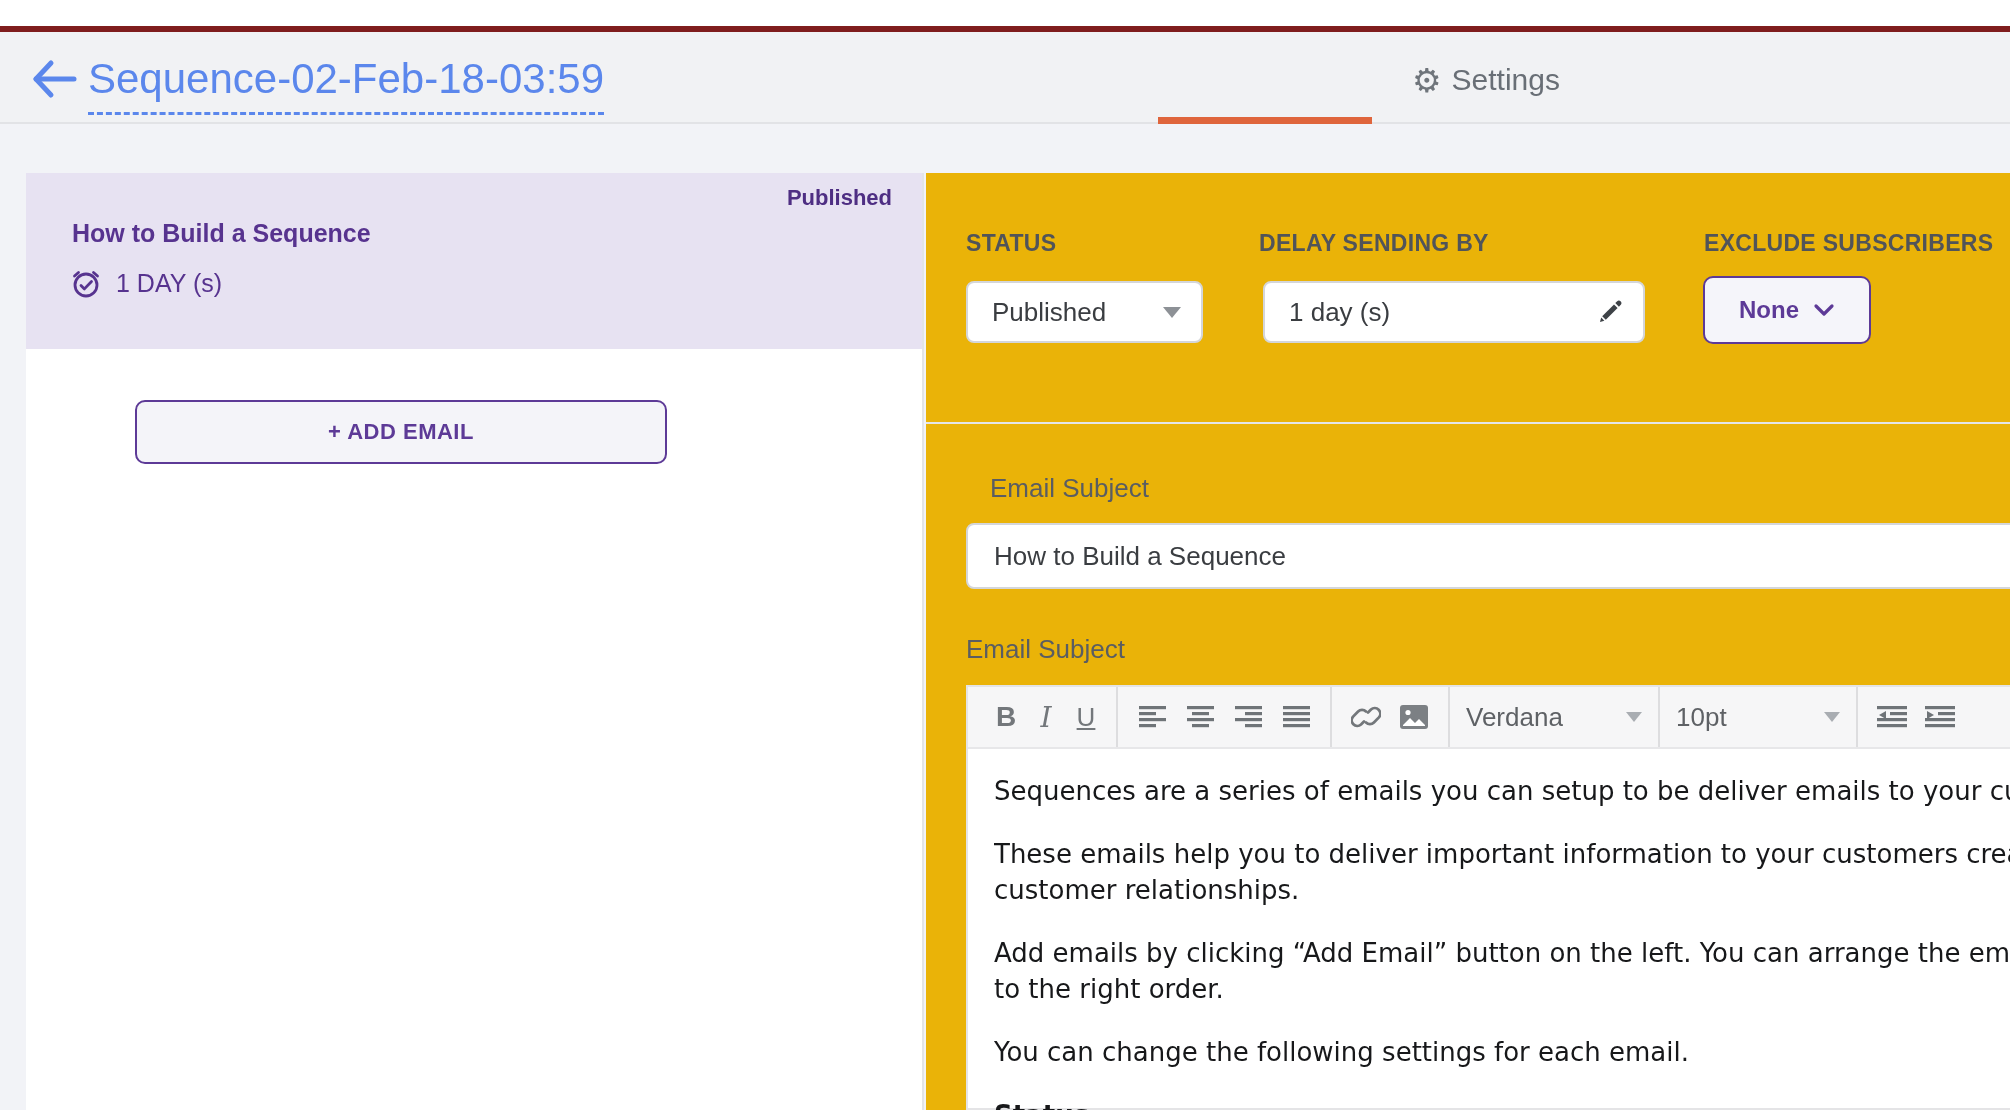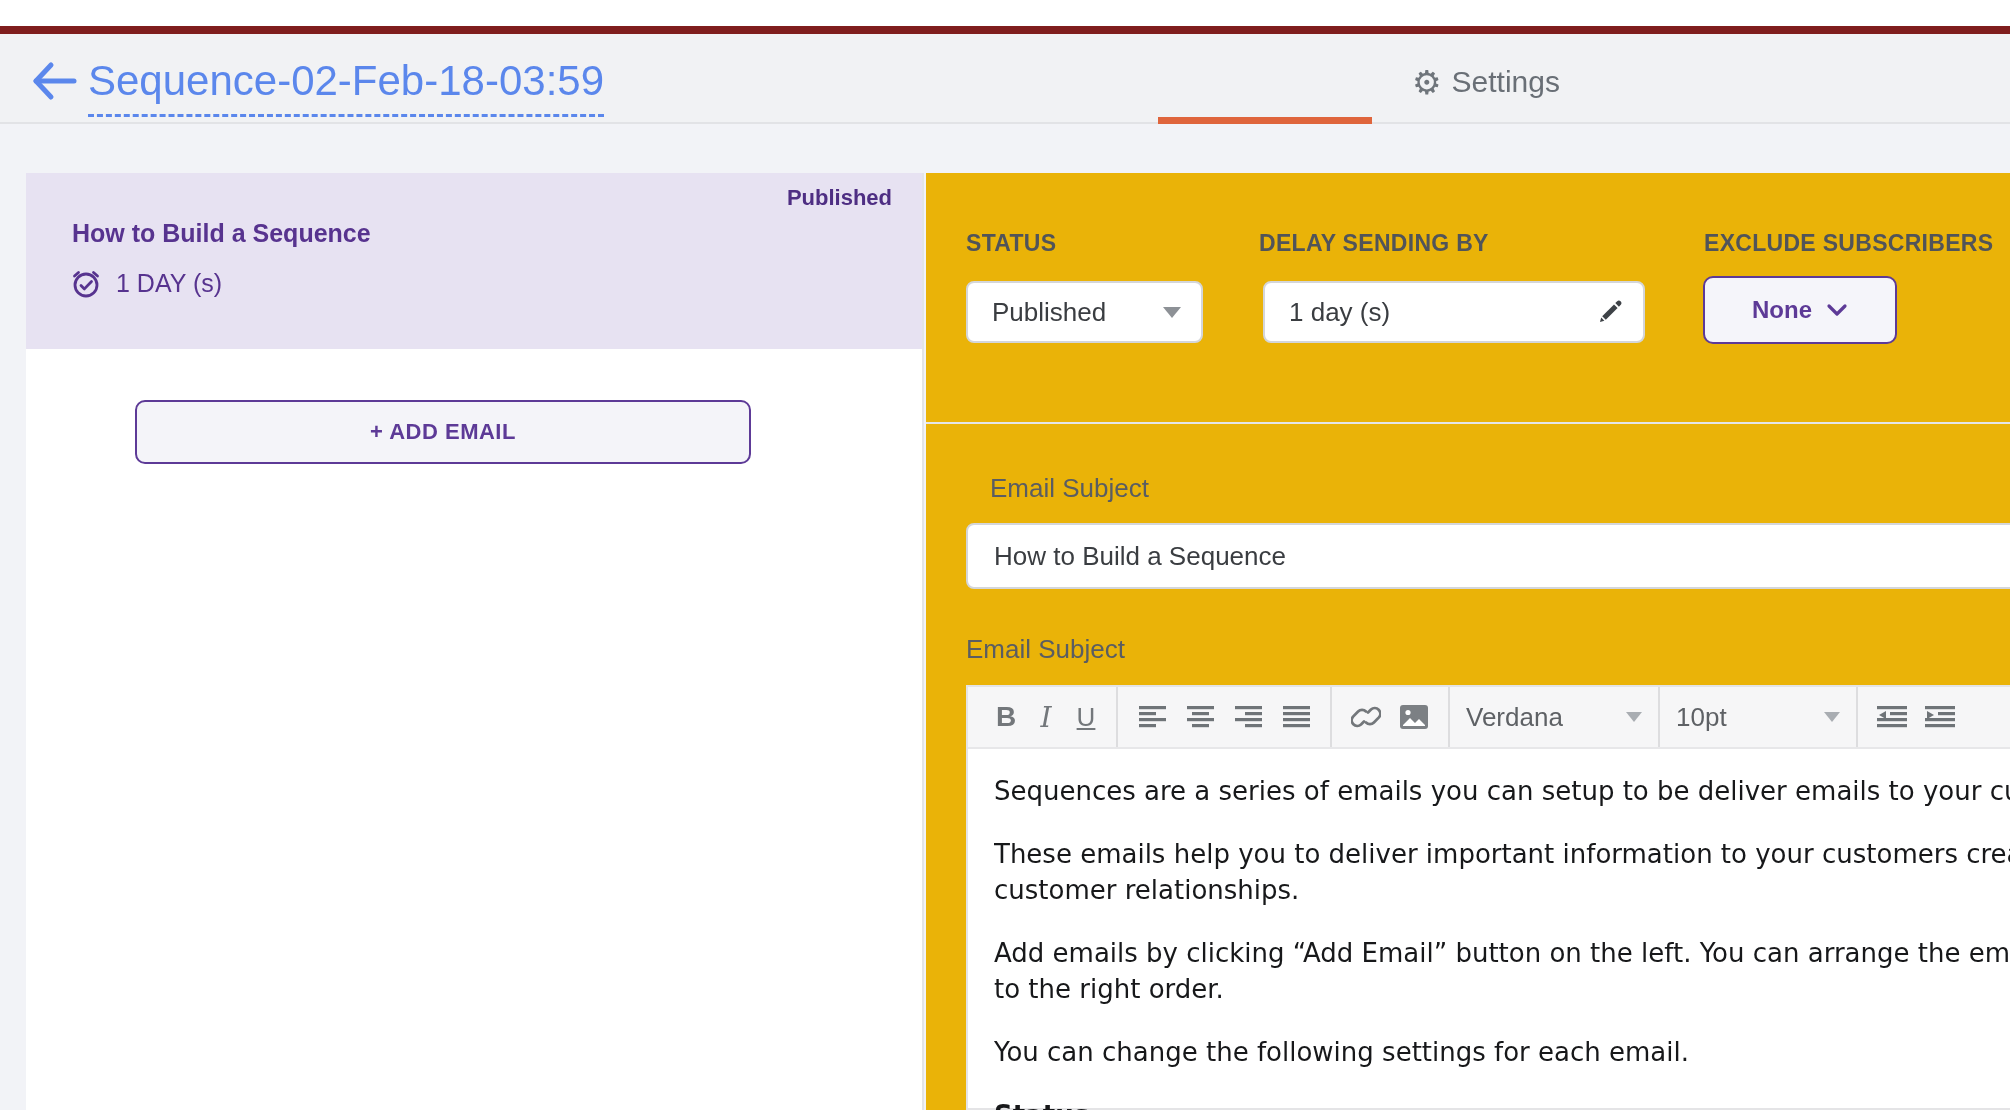--- a/index.html
+++ b/index.html
@@ -8,21 +8,21 @@
 
   .screen {
     position:relative; width:2010px; height:1110px;
     background:#f2f3f7; overflow:hidden;
   }
 
   
   .topstrip { position:absolute; left:0; top:0; width:100%; height:26px; background:#ffffff; }
   .header {
     position:absolute; left:0; top:26px; width:100%; height:98px;
-    background:#f1f2f4; border-top:8px solid #7f1d1d; border-bottom:2px solid #e2e3e6;
+    background:#f1f2f4; border-top:6px solid #7f1d1d; border-bottom:2px solid #e2e3e6;
   }
   .back-btn { position:absolute; left:28px; top:26px; width:52px; height:42px; cursor:pointer; }
   .seq-title {
     position:absolute; left:88px; top:22px; max-width:572px; overflow:hidden; white-space:nowrap;
     font-size:42px; line-height:50px; color:#5b87ec;
     border-bottom:3px dashed #5b87ec; padding-bottom:8px; cursor:pointer;
   }
   .tab { position:absolute; top:0; height:96px; display:flex; align-items:center; cursor:pointer; }
   .tab .tab-label { font-size:30px; }
   .tab-content { left:1198px; }
@@ -36,21 +36,21 @@
   .left-panel {
     position:absolute; left:26px; top:173px; width:898px; height:937px;
     background:#ffffff; border-right:2px solid #e3e4e7;
   }
   .email-card { position:absolute; left:0; top:0; width:100%; height:176px; background:#e7e2f2; cursor:pointer; }
   .status-badge { position:absolute; right:30px; top:12px; font-size:22px; font-weight:bold; color:#4e2e83; }
   .card-title { position:absolute; left:46px; top:46px; font-size:25px; font-weight:bold; color:#57338f; }
   .card-delay { position:absolute; left:42px; top:90px; height:40px; display:flex; align-items:center; }
   .card-delay-label { font-size:25px; color:#57338f; margin-left:12px; }
   .add-email-btn {
-    position:absolute; left:109px; top:227px; width:616px; height:64px;
+    position:absolute; left:109px; top:227px; width:532px; height:64px;
     border:2px solid #5d3a97; border-radius:10px; background:#f4f4f9;
     color:#5d3a97; font-size:22px; font-weight:bold; letter-spacing:.5px;
     display:flex; align-items:center; justify-content:center; cursor:pointer;
   }
 
   
   .right-panel {
     position:absolute; left:926px; top:173px; width:1084px; height:937px;
     background:#eab308; overflow:hidden;
   }
@@ -58,21 +58,21 @@
   .lbl-status { left:40px; }
   .lbl-delay { left:333px; }
   .lbl-exclude { left:778px; }
 
   .control { position:absolute; top:108px; height:62px; background:#fff; border:2px solid #d4d6da; border-radius:8px; display:flex; align-items:center; }
   .status-select { left:40px; width:237px; cursor:pointer; justify-content:space-between; padding:0 20px 0 24px; }
   .control-text { font-size:26px; color:#3a3d41; }
   .caret-down { width:0; height:0; border-left:9px solid transparent; border-right:9px solid transparent; border-top:11px solid #8d9196; }
   .delay-field { left:337px; width:382px; justify-content:space-between; padding:0 20px 0 24px; cursor:pointer; }
   .exclude-btn {
-    position:absolute; left:777px; top:103px; width:194px; height:68px;
+    position:absolute; left:777px; top:103px; width:168px; height:68px;
     border:2px solid #5d3a97; border-radius:10px; background:#f5f5fa;
     display:flex; align-items:center; justify-content:center; gap:14px; cursor:pointer;
   }
   .exclude-text { font-size:24px; font-weight:bold; color:#5d3a97; }
 
   .panel-divider { position:absolute; left:0; top:249px; width:100%; border-top:2px solid #e5e6e8; }
 
   .input-label { position:absolute; left:40px; font-size:26px; color:#5a5d62; }
   .lbl-subject { top:300px;margin-left:24px; }
   .lbl-content { top:461px; }

